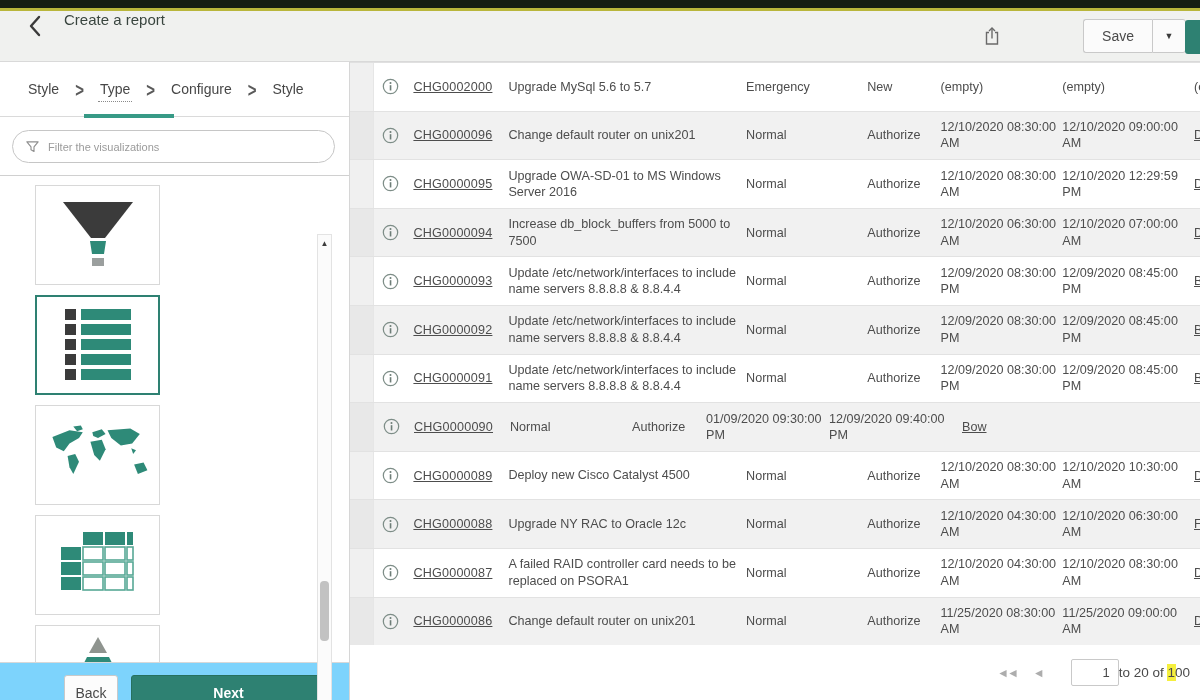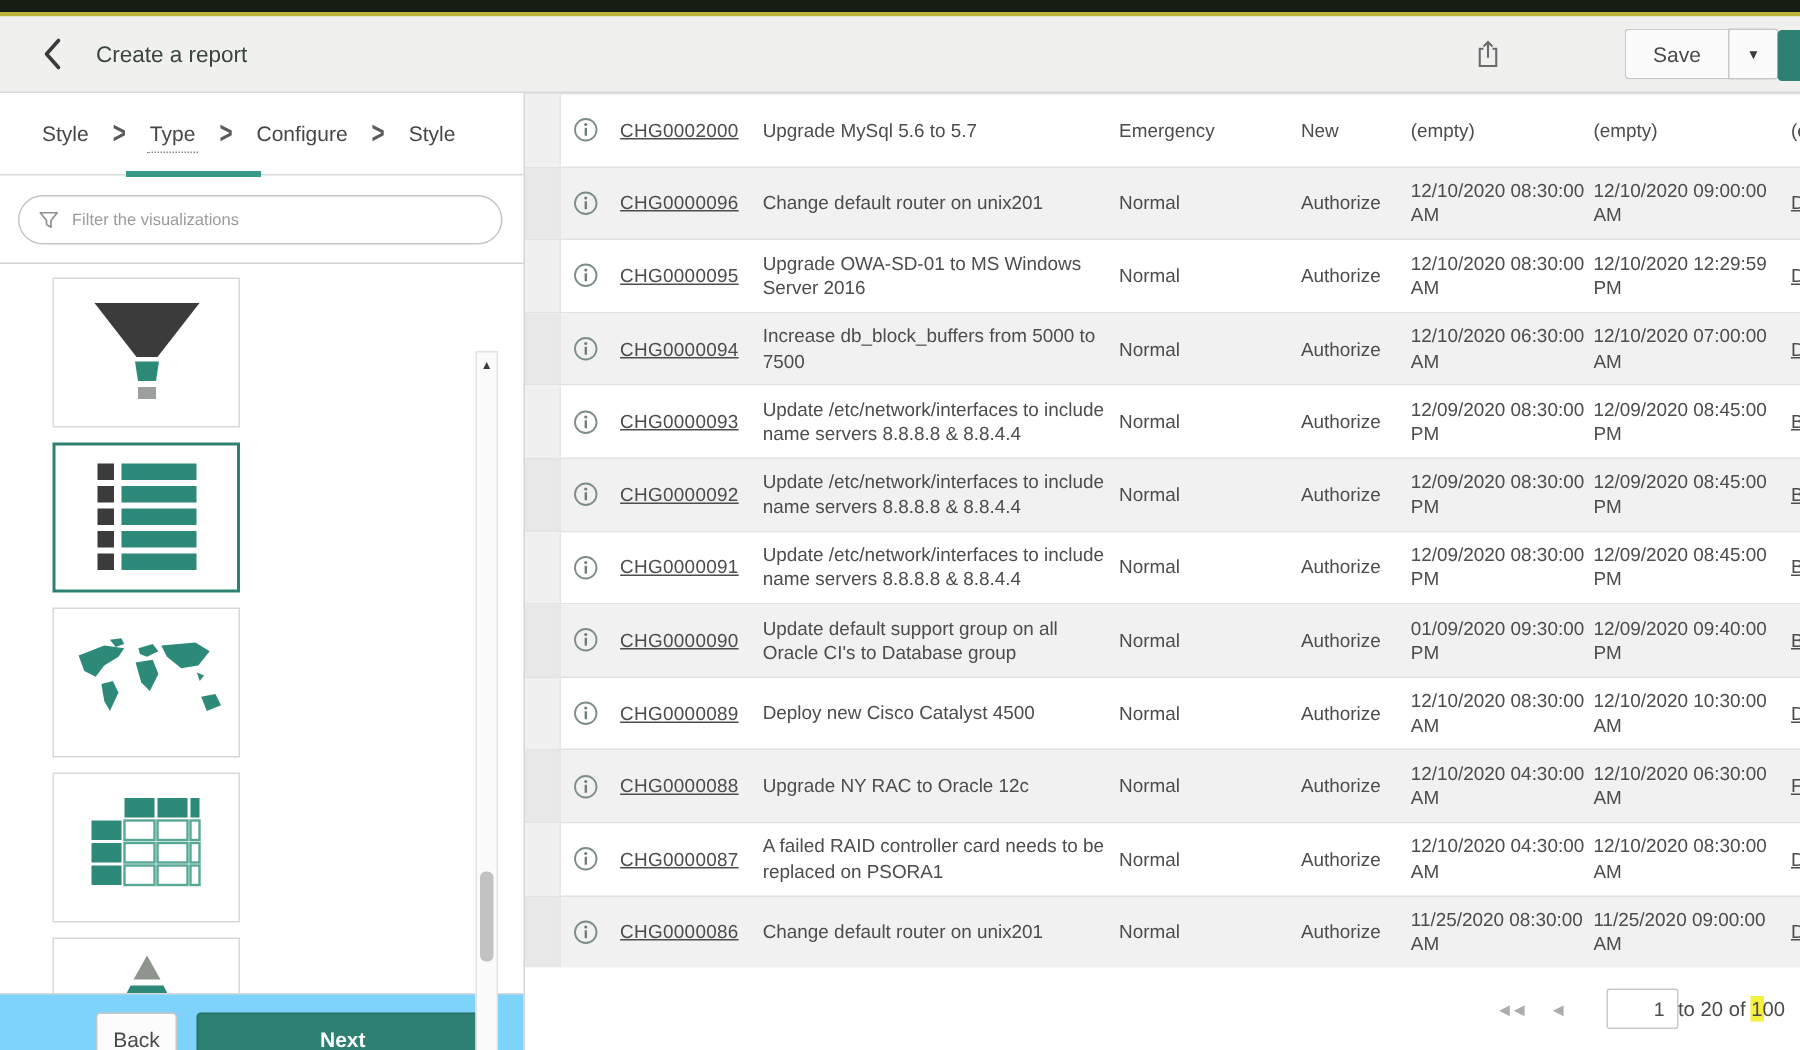--- a/index.html
+++ b/index.html
@@ -2,21 +2,21 @@
 <html><head>
 <meta charset="utf-8">
 <style>
   * { box-sizing: border-box; margin: 0; padding: 0; }
   html,body { width:1200px; height:700px; overflow:hidden; }
   body { font-family:"Liberation Sans", sans-serif; background:#ffffff; color:#4d4d4d; position:relative; }
 
   
   .top-strip { height:8px; background:#161d12; }
   .olive-line { height:3px; background:#b9b63b; }
-  .app-header { height:51px; background:#f0f1ef; border-bottom:1px solid #d9d9d9; display:flex; align-items:center; padding:0 14px; }
+  .app-header { height:51px; background:#f0f1ef; border-bottom:1px solid #d9d9d9; display:flex; padding:0 14px; }
   .back-btn { width:30px; height:30px; display:flex; align-items:center; justify-content:center; cursor:pointer; margin-left:6px; }
   .page-title { font-size:15px; color:#39453f; margin-left:14px; }
   .header-right { margin-left:auto; display:flex; align-items:center; }
   .share-btn { width:30px; height:30px; display:flex; align-items:center; justify-content:center; margin-right:28px; cursor:pointer; }
   .save-group { display:flex;margin-left:48px; }
   .btn-save { height:34px; padding:0 18px; background:#fbfbfb; border:1px solid #c9c9c9; border-right:none; border-radius:3px 0 0 3px; font-size:14px; color:#4a4a4a; cursor:pointer; }
   .btn-caret { height:34px; width:34px; background:#fbfbfb; border:1px solid #c9c9c9; border-radius:0 3px 3px 0; font-size:9px; color:#3a3a3a; cursor:pointer; }
   .btn-sliver { position:absolute; right:0; top:20px; width:15px; height:34px; background:#2e8172; border-radius:3px 0 0 3px; cursor:pointer; }
 
   
@@ -396,21 +396,20 @@
           <div class="cell c-info">
             <span class="info-icon">
               <svg width="17" height="17" viewBox="0 0 18 18">
                 <circle cx="9" cy="9" r="7.6" fill="none" stroke="#7d8d87" stroke-width="1.3"></circle>
                 <rect x="8.2" y="7.6" width="1.7" height="5.6" fill="#6d7d77"></rect>
                 <circle cx="9" cy="5.3" r="1.1" fill="#6d7d77"></circle>
               </svg>
             </span>
           </div>
           <div class="cell c-num"><a href="#">CHG0000090</a></div>
-          <div class="cell c-desc">Update default support group on all Oracle CI's to Database group</div>
           <div class="cell c-pri">Normal</div>
           <div class="cell c-state">Authorize</div>
           <div class="cell c-start">
             <span class="dt-line">01/09/2020 09:30:00</span>
             <span class="dt-line">PM</span>
           </div>
           <div class="cell c-end">
             <span class="dt-line">12/09/2020 09:40:00</span>
             <span class="dt-line">PM</span>
           </div>

